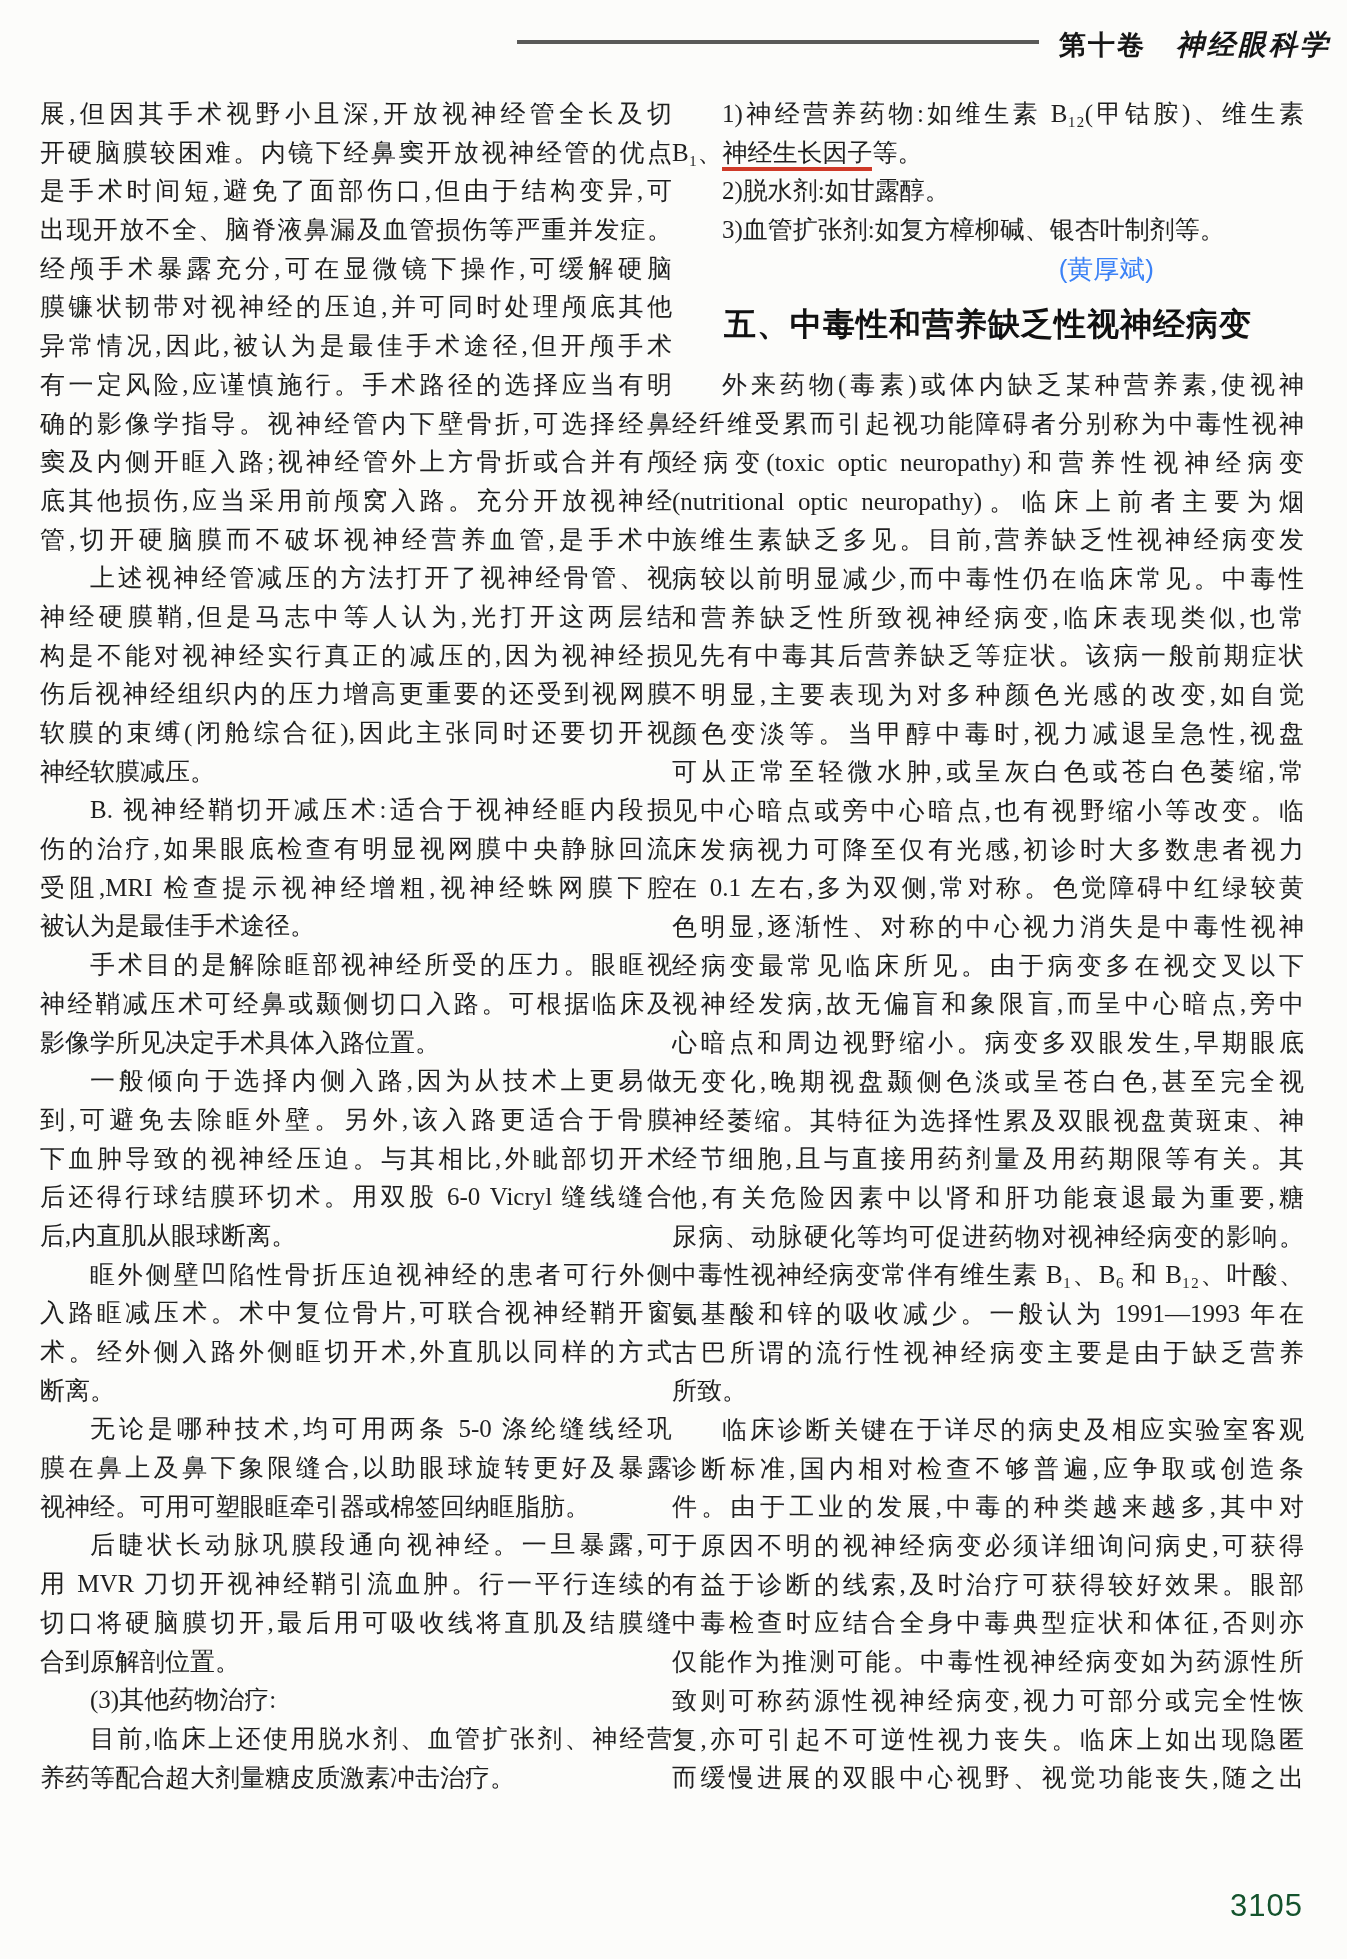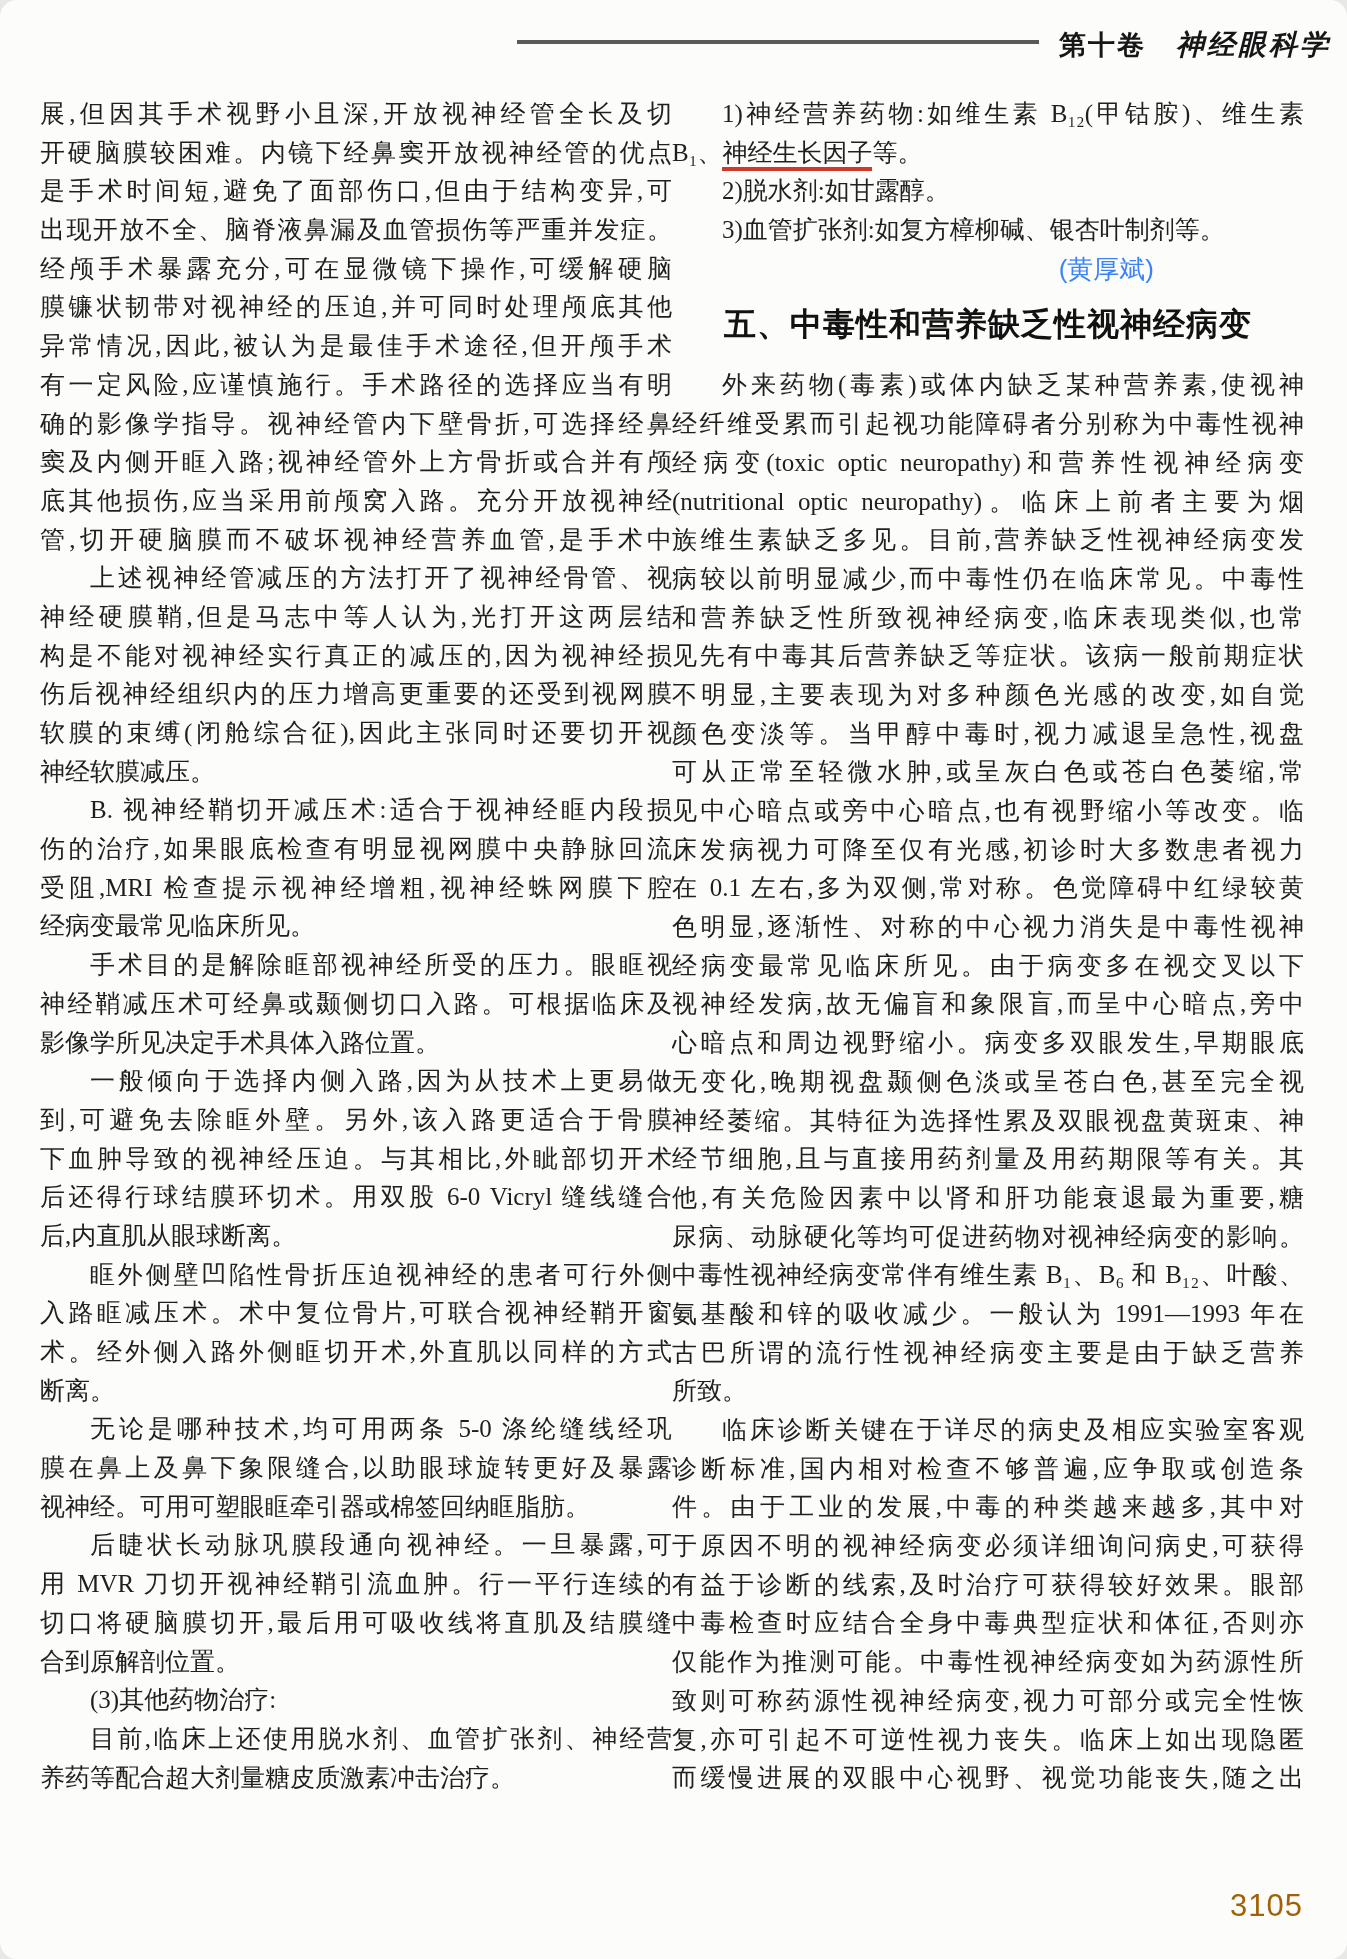--- a/index.html
+++ b/index.html
@@ -4,21 +4,20 @@
 <style>
   html,body{margin:0;padding:0;background:#e8e8e6;}
   .page{
     position:relative;
     width:1347px;height:1959px;
     margin:0 auto;
     background:#fcfcfa;
     color:#1f1f1f;
     font-family:"Liberation Serif","DejaVu Serif",serif;
     overflow:hidden;
-    border-radius:17px;
   }
   
   .page-header{
     position:absolute;top:26px;left:0;right:16px;height:40px;
     text-align:right;white-space:nowrap;
   }
   .header-rule{
     display:inline-block;vertical-align:middle;
     width:522px;height:4px;background:#5a5a58;margin-right:16px;margin-bottom:6px;
   }
@@ -58,21 +57,21 @@
     margin:14px 0 20px 0;
     height:44px;line-height:44px;
     font-family:"Liberation Sans","DejaVu Sans",sans-serif;
     font-weight:700;font-size:32px;letter-spacing:1px;
     text-align:center;color:#121212;
   }
   
   .page-footer{position:absolute;top:1888px;right:44px;}
   .page-number{
     font-family:"Liberation Sans","DejaVu Sans",sans-serif;
-    font-size:31px;color:#a16207;letter-spacing:1px;
+    font-size:31px;color:#14532d;letter-spacing:1px;
   }
 </style>
 </head>
 <body>
 
 <div class="page">
 
   <div class="page-header">
     <span class="header-rule"></span>
     <span class="volume-label">第十卷</span>
@@ -119,21 +118,21 @@
         <div class="line">软膜的束缚(闭舱综合征),因此主张同时还要切开视</div>
 
         <div class="line flush">神经软膜减压。</div>
 
         <div class="line indent">B. 视神经鞘切开减压术:适合于视神经眶内段损</div>
 
         <div class="line">伤的治疗,如果眼底检查有明显视网膜中央静脉回流</div>
 
         <div class="line">受阻,MRI 检查提示视神经增粗,视神经蛛网膜下腔</div>
 
-        <div class="line flush">经病变最常见临床所见。</div>
+        <div class="line flush">被认为是最佳手术途径。</div>
 
         <div class="line indent">手术目的是解除眶部视神经所受的压力。眼眶视</div>
 
         <div class="line">神经鞘减压术可经鼻或颞侧切口入路。可根据临床及</div>
 
         <div class="line flush">影像学所见决定手术具体入路位置。</div>
 
         <div class="line indent">一般倾向于选择内侧入路,因为从技术上更易做</div>
 
         <div class="line">到,可避免去除眶外壁。另外,该入路更适合于骨膜</div>

